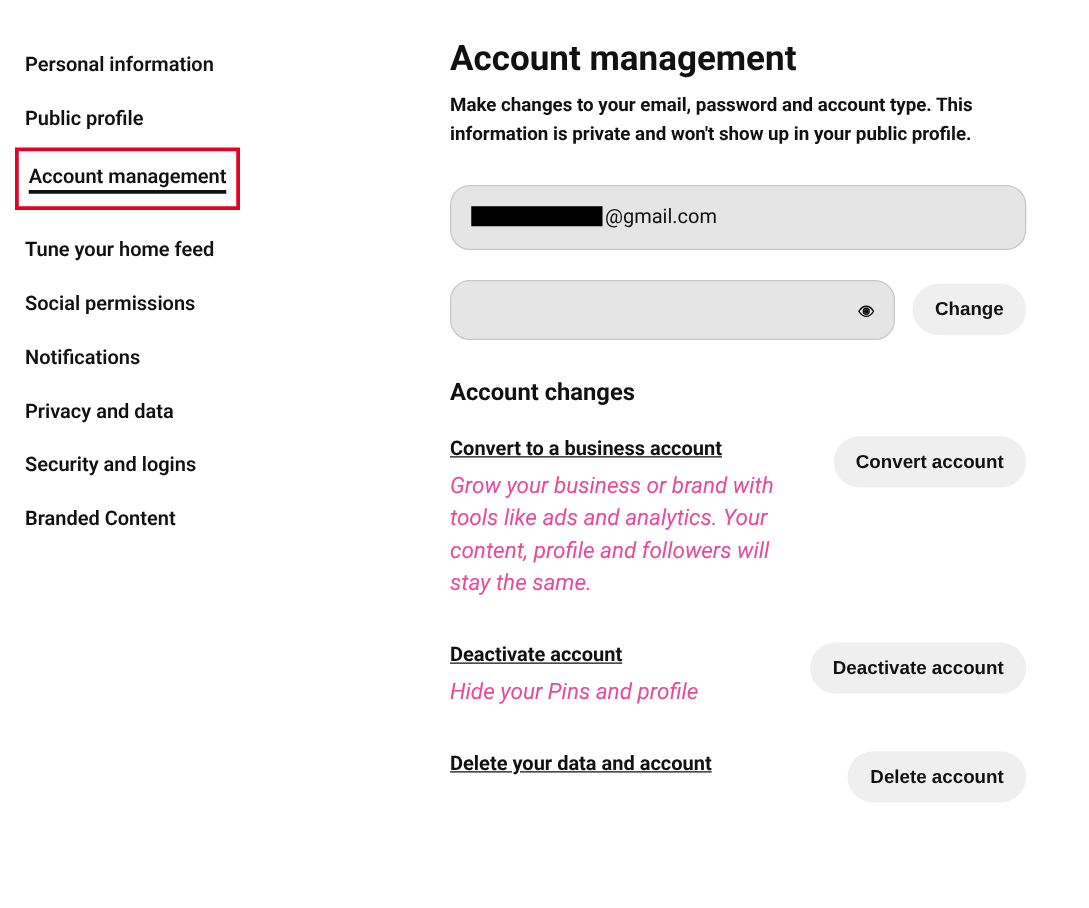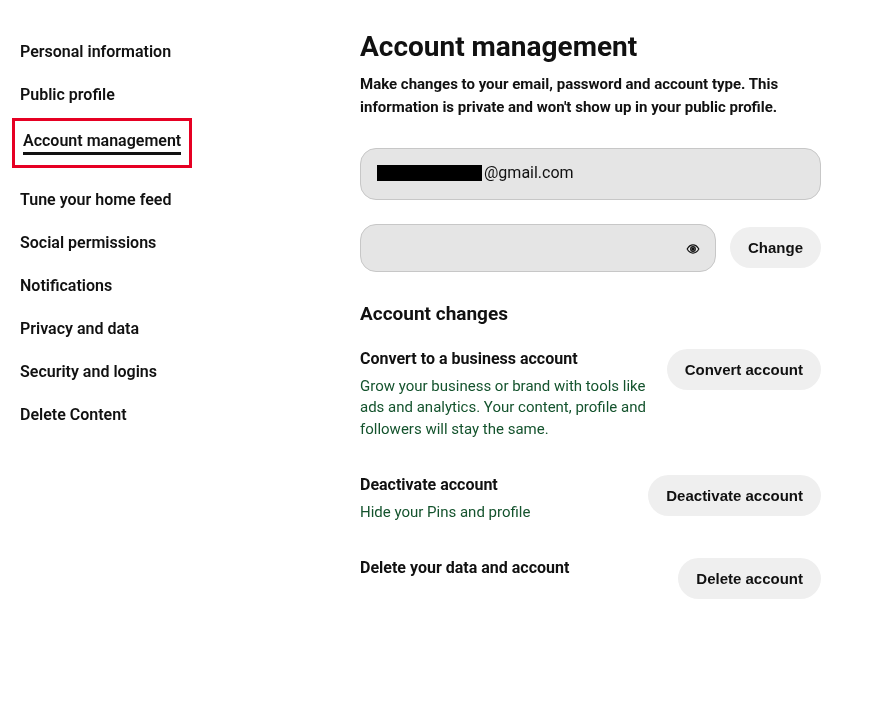--- a/index.html
+++ b/index.html
@@ -123,43 +123,45 @@
       margin-bottom: 34px;
     }
     .section-text {
       flex: 1;
       max-width: 310px;
     }
     .section-text h3 {
       font-size: 16px;
       font-weight: 700;
       margin-bottom: 8px;
+      text-decoration: underline;
     }
     .section-text p {
-      font-size: 15px;
-      color: #14532d;
+      font-size: 18px;
+      color: #ec4899;
       line-height: 1.45;
+      font-style: italic;
     }
     .email-row { margin-bottom: 24px; }
   </style>
 </head>
 <body>
 
 <nav class="sidebar">
   <div class="sidebar-item">Personal information</div>
   <div class="sidebar-item">Public profile</div>
   <div class="sidebar-item highlighted-box">
     <span class="inner">Account management</span>
   </div>
   <div class="sidebar-item">Tune your home feed</div>
   <div class="sidebar-item">Social permissions</div>
   <div class="sidebar-item">Notifications</div>
   <div class="sidebar-item">Privacy and data</div>
   <div class="sidebar-item">Security and logins</div>
-  <div class="sidebar-item">Delete Content</div>
+  <div class="sidebar-item">Branded Content</div>
 </nav>
 
 <main class="main">
   <h1>Account management</h1>
   <p class="subtitle">Make changes to your email, password and account type. This information is private and won't show up in your public profile.</p>
 
   <div class="email-row">
     <div class="text-input">
       <span class="email-value">
         <span class="redacted-bar"></span>

